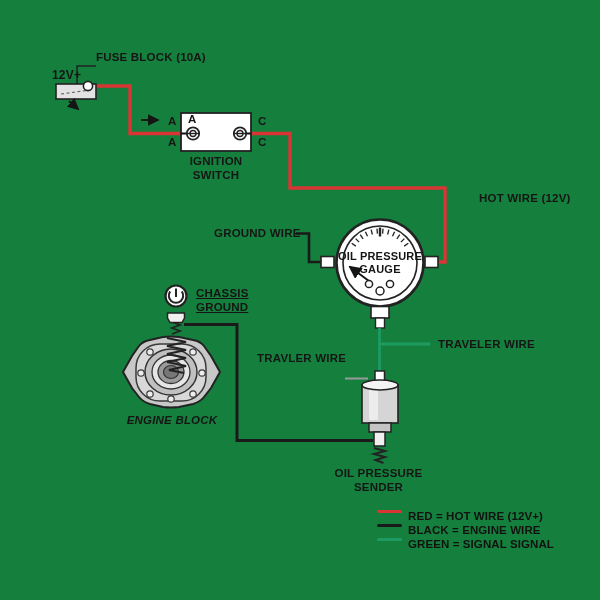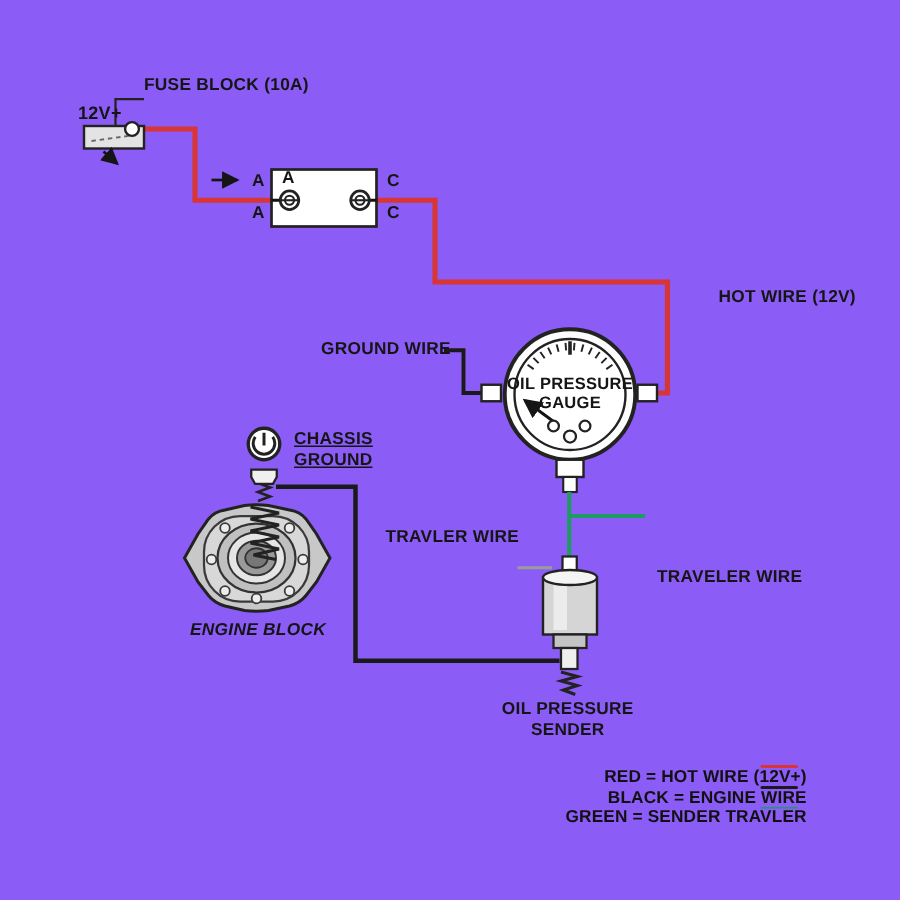--- a/index.html
+++ b/index.html
@@ -1,28 +1,28 @@
 <!DOCTYPE html>
 <html><head>
 <meta charset="utf-8">
 <style>
   html,body{margin:0;padding:0;background:#fff;}
   .canvas{
-    position:relative;width:600px;height:600px;background:#8b5cf6;overflow:hidden;
+    position:relative;width:600px;height:600px;background:#15803d;overflow:hidden;
     font-family:"Liberation Sans",sans-serif;color:#111;
   }
   .canvas svg{position:absolute;left:0;top:0;}
   .lbl{
     position:absolute;font-size:11.5px;font-weight:bold;color:#151515;
     white-space:nowrap;letter-spacing:.2px;line-height:13px;
   }
   .center{text-align:center;white-space:normal;}
   .gauge-text{font-size:11px;line-height:13px;}
   .legend{position:absolute;left:377px;top:510px;}
-  .legend-row{display:flex;align-items:flex-end;height:13.8px;flex-direction:column;}
+  .legend-row{display:flex;align-items:flex-start;height:13.8px;}
   .legend-swatch{width:25px;height:3.2px;margin-right:6px;border-radius:2px;}
   .legend-label{font-size:11.5px;font-weight:bold;letter-spacing:.1px;}
   .sw-red{background:#d93535;}
   .sw-black{background:#1a1a1a;}
   .sw-green{background:#1d9b62;}
 </style>
 </head>
 <body>
 
 <div class="canvas">
@@ -142,52 +142,56 @@
 
   <div class="lbl" style="left:96px;top:51px;">FUSE BLOCK (10A)</div>
   <div class="lbl" style="left:52px;top:69px;font-size:12px;">12V+</div>
 
   <div class="lbl" style="left:168px;top:115px;">A</div>
   <div class="lbl" style="left:188px;top:113px;">A</div>
   <div class="lbl" style="left:168px;top:136px;">A</div>
   <div class="lbl" style="left:258px;top:115px;">C</div>
   <div class="lbl" style="left:258px;top:136px;">C</div>
 
+  <div class="lbl center" style="left:178px;top:155px;width:76px;line-height:13.5px;">
+    <div>IGNITION</div>
+    <div>SWITCH</div>
+  </div>
 
   <div class="lbl" style="left:479px;top:172px;margin-top:20px;">HOT WIRE (12V)</div>
   <div class="lbl" style="left:214px;top:227px;">GROUND WIRE</div>
 
   <div class="lbl center gauge-text" style="left:336px;top:250px;width:88px;">
     <div>OIL PRESSURE</div>
     <div>GAUGE</div>
   </div>
 
   <div class="lbl" style="left:196px;top:287px;line-height:13.5px;text-decoration:underline;">
     <div>CHASSIS</div>
     <div>GROUND</div>
   </div>
 
   <div class="lbl center" style="left:125px;top:414px;width:94px;font-style:italic;">ENGINE BLOCK</div>
 
-  <div class="lbl" style="left:438px;top:338px;margin-top:41px;">TRAVELER WIRE</div>
+  <div class="lbl" style="left:438px;top:338px;">TRAVELER WIRE</div>
   <div class="lbl" style="left:257px;top:352px;">TRAVLER WIRE</div>
 
   <div class="lbl center" style="left:330px;top:466px;width:97px;line-height:14px;">
     <div>OIL PRESSURE</div>
     <div>SENDER</div>
   </div>
 
   <div class="legend">
     <div class="legend-row">
       <div class="legend-swatch sw-red"></div>
       <div class="legend-label">RED = HOT WIRE (12V+)</div>
     </div>
     <div class="legend-row">
       <div class="legend-swatch sw-black"></div>
       <div class="legend-label">BLACK = ENGINE WIRE</div>
     </div>
     <div class="legend-row">
       <div class="legend-swatch sw-green"></div>
-      <div class="legend-label">GREEN = SENDER TRAVLER</div>
+      <div class="legend-label">GREEN = SIGNAL SIGNAL</div>
     </div>
   </div>
 
 </div>
 
 </body></html>

